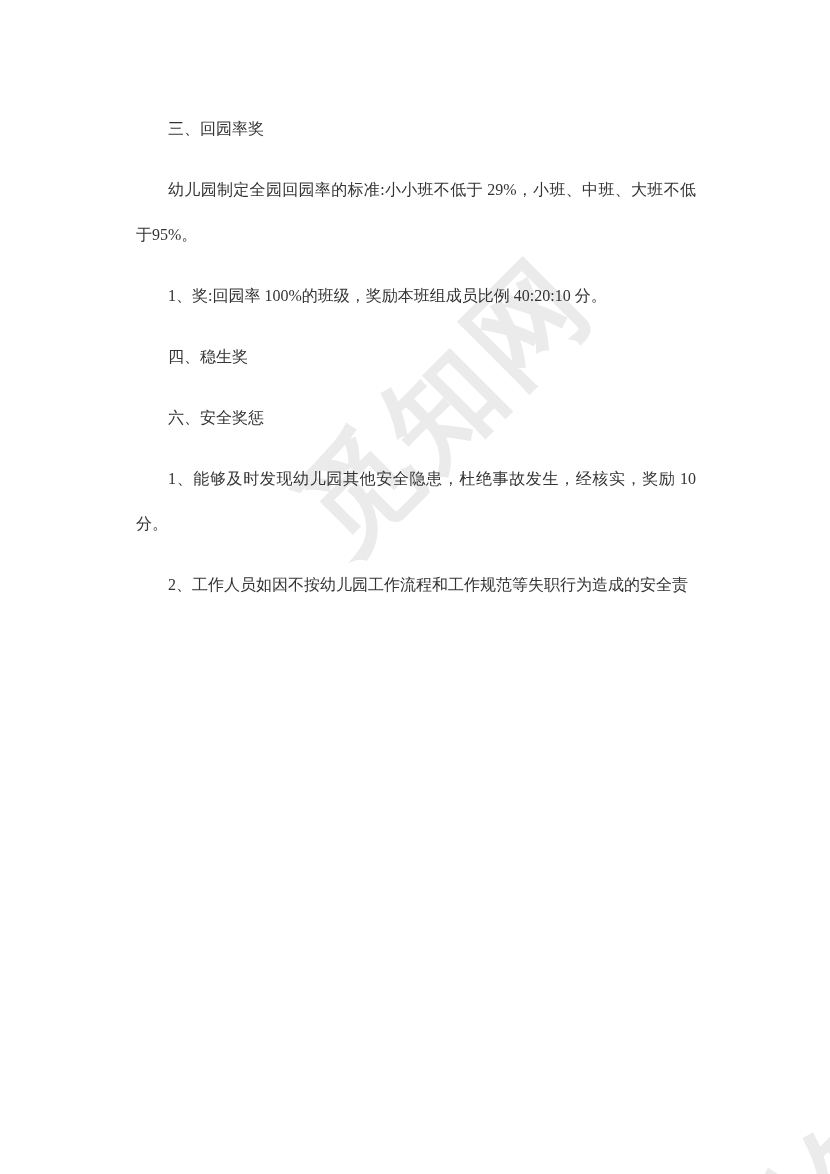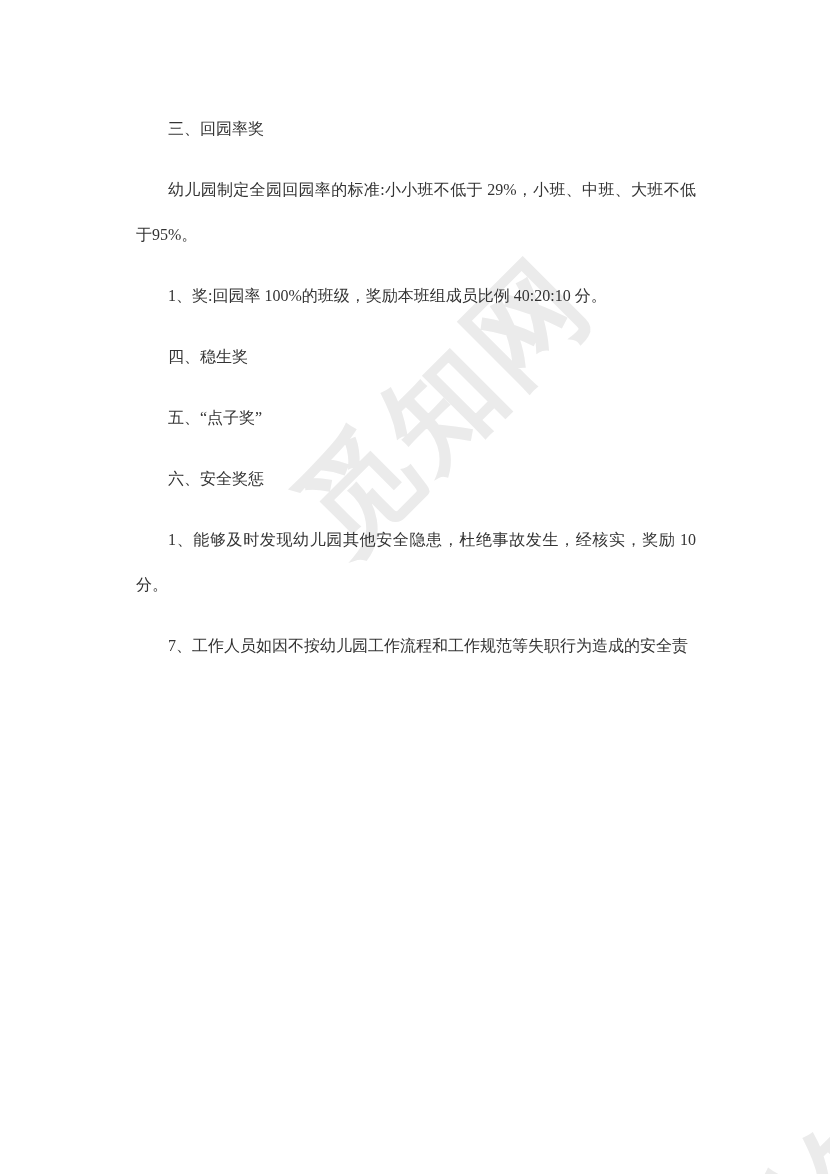--- a/index.html
+++ b/index.html
@@ -63,19 +63,18 @@
 
   <div class="watermark wm-center">觅知网</div>
 
   <div class="watermark wm-corner">觅知网</div>
 
   <div class="content">
     <p>三、回园率奖</p>
     <p>幼儿园制定全园回园率的标准:小小班不低于 29%，小班、中班、大班不低于95%。</p>
     <p>1、奖:回园率 100%的班级，奖励本班组成员比例 40:20:10 分。</p>
     <p>四、稳生奖</p>
-    <p>五、“点子奖”</p>
     <p>六、安全奖惩</p>
     <p>1、能够及时发现幼儿园其他安全隐患，杜绝事故发生，经核实，奖励 10 分。</p>
-    <p>7、工作人员如因不按幼儿园工作流程和工作规范等失职行为造成的安全责</p>
+    <p>2、工作人员如因不按幼儿园工作流程和工作规范等失职行为造成的安全责</p>
   </div>
 
 </div>
 
 </body></html>

